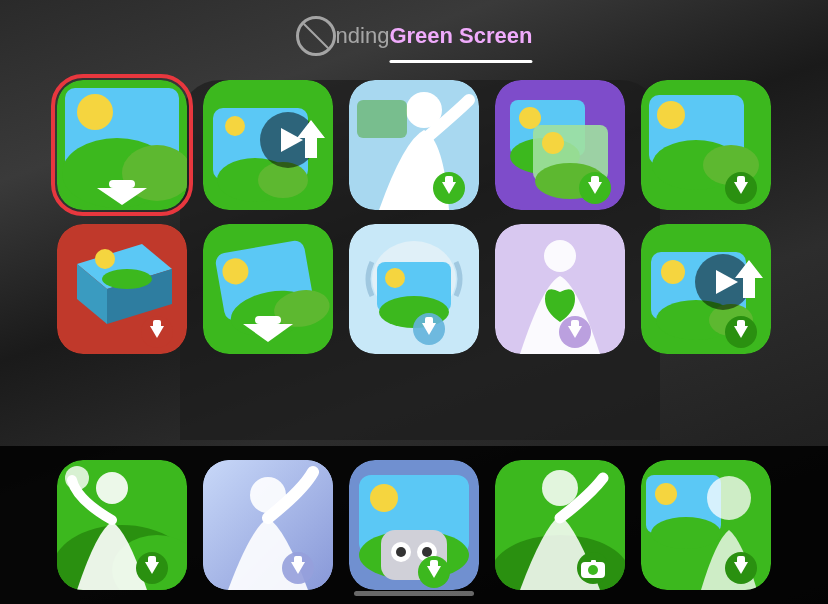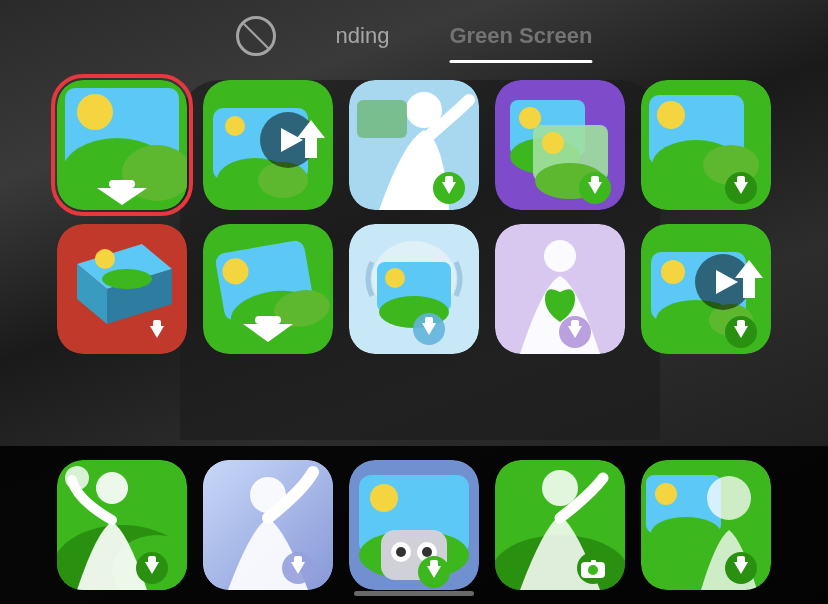--- a/index.html
+++ b/index.html
@@ -44,36 +44,35 @@
 
     
     .nav-bar {
       position: relative;
       z-index: 10;
       display: flex;
       align-items: center;
       justify-content: center;
       padding: 2px 20px;
       height: 72px;
-      gap: 60px;
     }
 
     .nav-item {
       font-size: 22px;
       font-weight: 400;
       color: rgba(255,255,255,0.55);
       cursor: pointer;
       padding: 10px 0;
       position: relative;
       white-space: nowrap;
     }
 
     .nav-item.active {
       font-weight: 700;
-      color: #737373;
+      color: #f0abfc;
     }
 
     .nav-item.active::after {
       content: '';
       position: absolute;
       bottom: -4px;
       left: 50%;
       transform: translateX(-50%);
       width: 100%;
       height: 3px;

